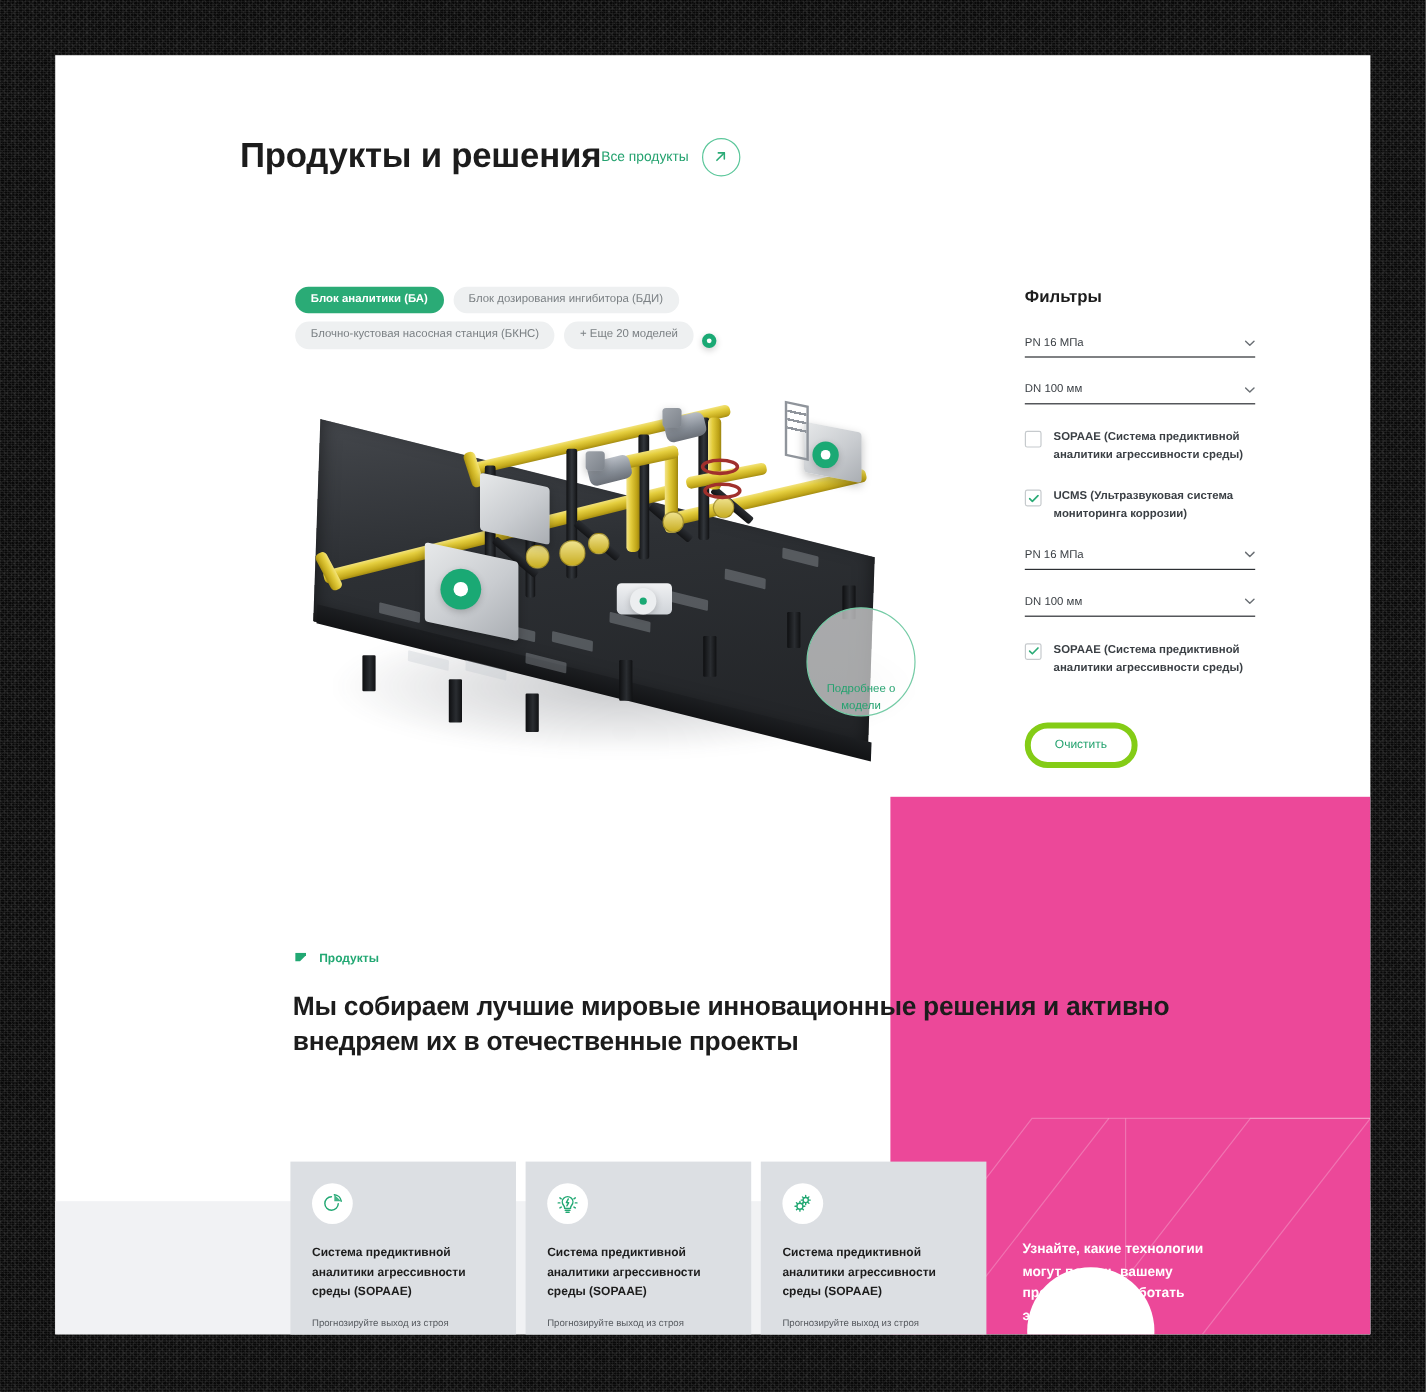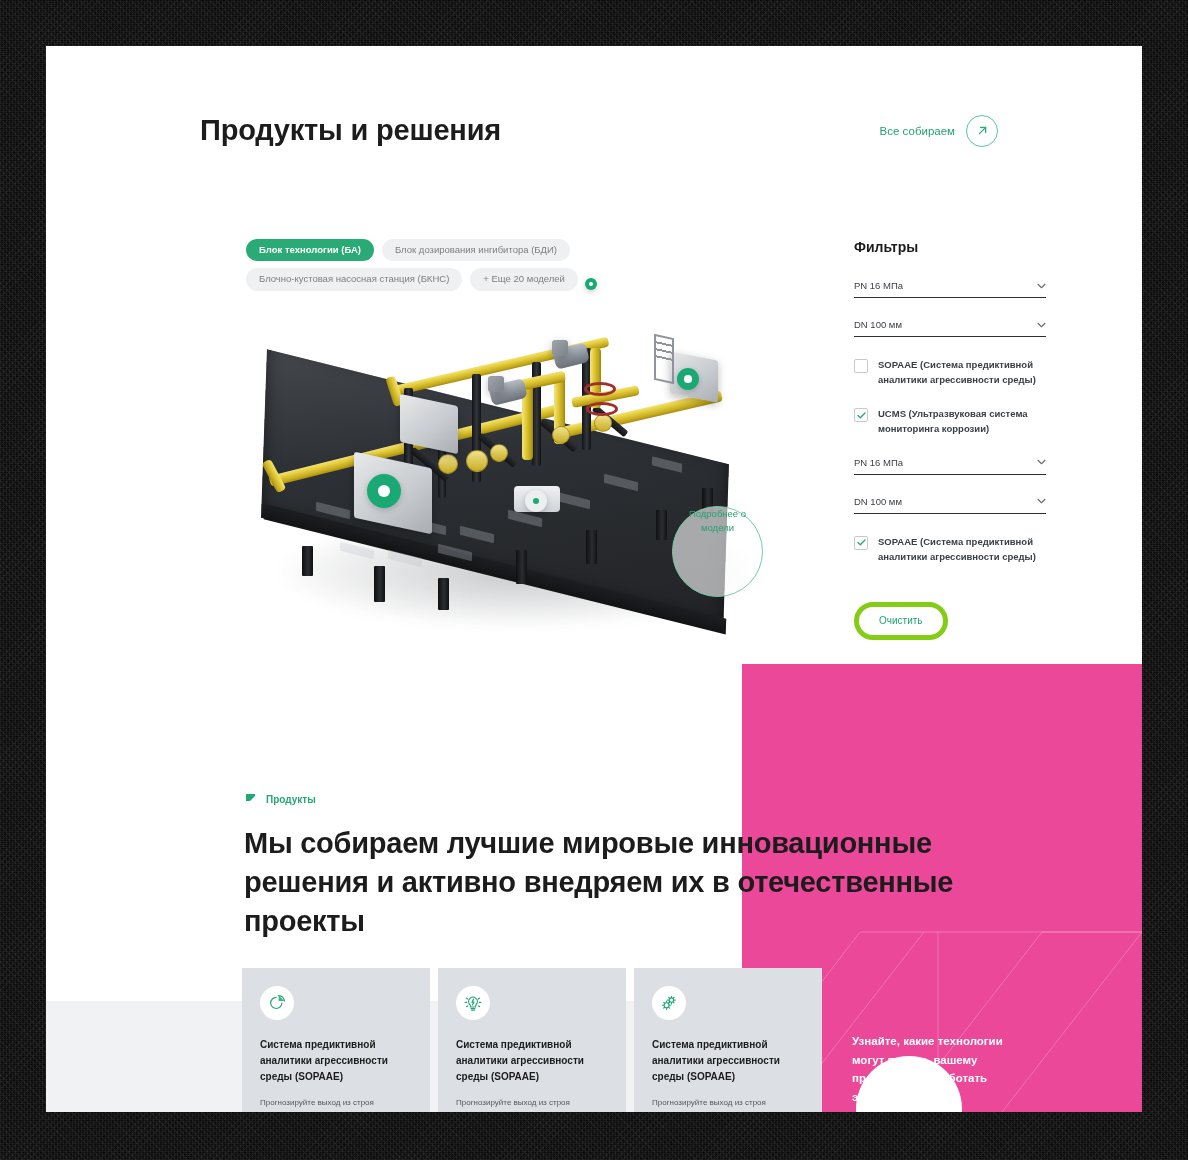--- a/index.html
+++ b/index.html
@@ -54,21 +54,21 @@
   }
 
   
   .page-header {
     position: absolute;
     left: 154px;
     top: 68px;
     width: 798px;
     display: flex;
     align-items: center;
-    justify-content: space-between;
+    justify-content: flex-start;
     z-index: 6;
   }
   .page-title {
     font-size: 29px;
     font-weight: 700;
     color: #1c1c1c;
     letter-spacing: -0.2px;
   }
   .all-products {
     display: flex;
@@ -249,21 +249,21 @@
   .hotspot.light { background: #eceef0; }
   .hotspot.light::after { background: #1aa974; width: 28%; height: 28%; }
 
   
   .more-circle {
     position: absolute;
     left: 430px; top: 228px;
     width: 91px; height: 91px;
     border-radius: 50%;
     border: 1px solid #74cba5;
-    display: flex; align-items: flex-start; justify-content: center;
+    display: flex; align-items: flex-end; justify-content: center;
     text-align: center;
     cursor: pointer;
     background: rgba(255,255,255,.6);
   }
   .more-circle span {
     font-size: 9.5px;
     line-height: 1.45;
     color: #24a26f;
     font-weight: 500;
     width: 64px;
@@ -374,21 +374,21 @@
   .flag-icon { display: block; }
   .section-tag-label {
     font-size: 10px;
     font-weight: 600;
     color: #22a873;
   }
   .section-heading {
     position: absolute;
     left: 198px; top: 778px;
     width: 760px;
-    font-size: 29px;
+    font-size: 22px;
     font-weight: 700;
     line-height: 1.34;
     color: #1c1c1c;
     letter-spacing: -0.25px;
     z-index: 6;
   }
 
   
   .cards {
     position: absolute;
@@ -431,32 +431,32 @@
 
 <div id="backdrop"></div>
 
 <div id="page">
 
   <div class="footer-band"></div>
 
   <div class="page-header">
     <div class="page-title">Продукты и решения</div>
     <div class="all-products">
-      <span class="all-products-label">Все собираем</span>
+      <span class="all-products-label">Все продукты</span>
       <span class="arrow-circle">
         <svg width="13" height="13" viewBox="0 0 13 13" fill="none" stroke="#2aab76" stroke-width="1.3" stroke-linecap="round" stroke-linejoin="round">
           <path d="M3.4 9.6 L9.6 3.4"></path>
             <path d="M4.6 3.4 H9.6 V8.4"></path>
         </svg>
       </span>
     </div>
   </div>
 
   <div class="chip-row">
-    <div class="chip active">Блок технологии (БА)</div>
+    <div class="chip active">Блок аналитики (БА)</div>
     <div class="chip">Блок дозирования ингибитора (БДИ)</div>
     <div class="chip">Блочно-кустовая насосная станция (БКНС)</div>
     <div class="chip">+ Еще 20 моделей</div>
   </div>
 
   <div class="stage">
     <div class="render">
 
       <div class="ground-shadow"></div>
 

